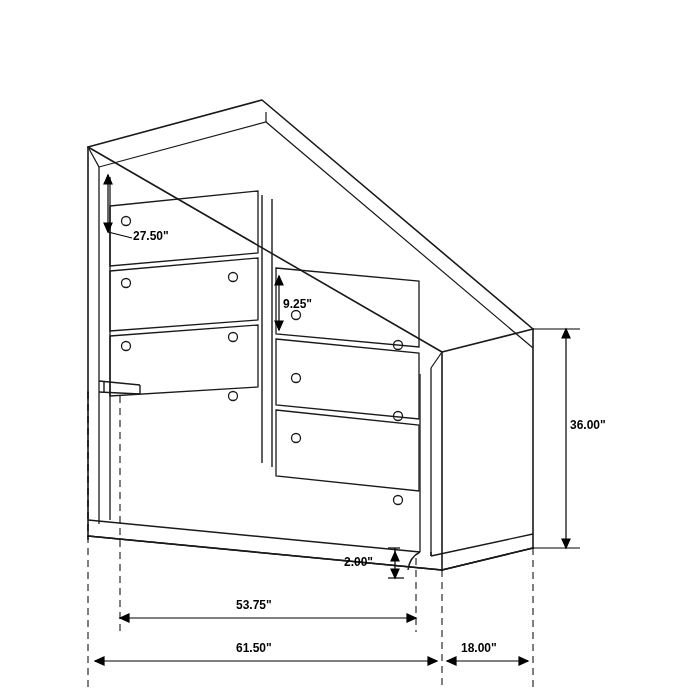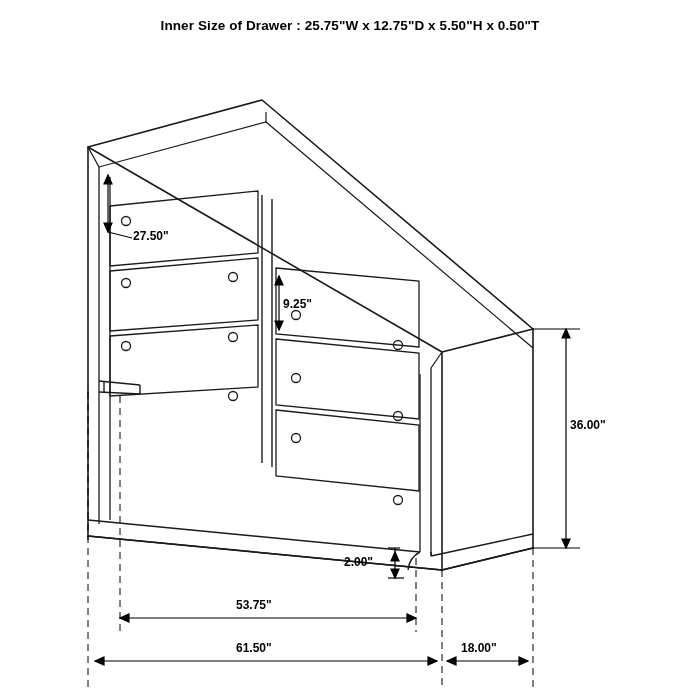--- a/index.html
+++ b/index.html
@@ -44,21 +44,20 @@
     font-weight: bold;
     color: #000;
     white-space: nowrap;
   }
 </style>
 </head>
 <body>
 
 <div id="stage">
 
-  <div class="title">Inner Size of Drawer : 25.75"W x 12.75"D x 5.50"H x 0.50"T</div>
 
   <svg class="diagram" viewBox="0 0 700 700">
 
     <g fill="none" stroke="#1a1a1a" stroke-width="1.6" stroke-linejoin="round" stroke-linecap="round">
 
       <path d="M 88,147 L 262,100 L 533,329 L 442,352 Z"></path>
 
       <path d="M 88,147 L 88,392"></path>
 
       <path d="M 442,352 L 442,570"></path>

